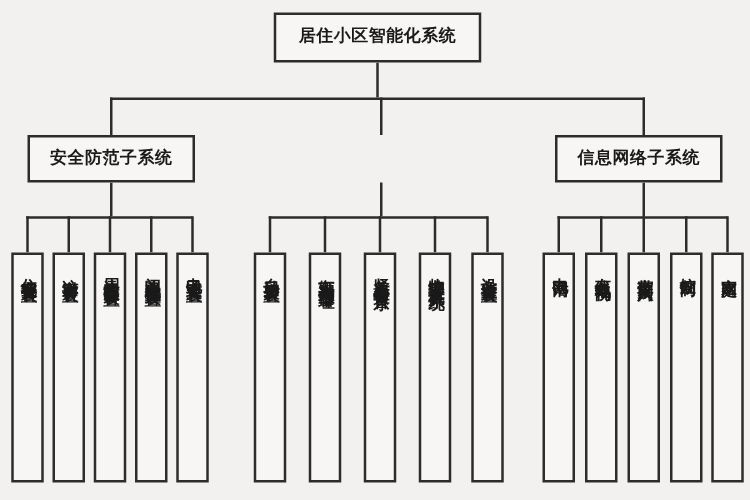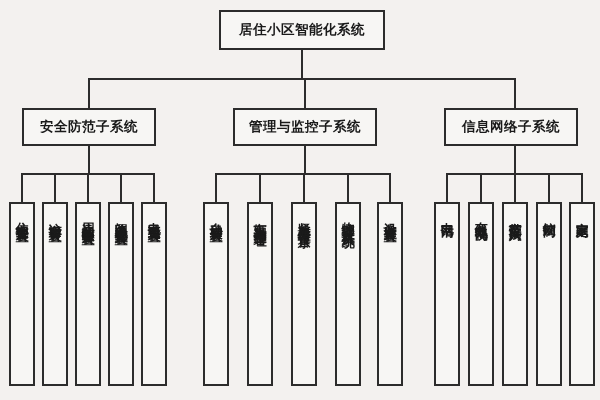--- a/index.html
+++ b/index.html
@@ -120,23 +120,20 @@
   <div class="line line-v" style="left:548px; top:173px; height:29px;"></div>
   <div class="line line-v" style="left:581px; top:173px; height:29px;"></div>
 
   <div class="node node-root">
     <span class="node-label">居住小区智能化系统</span>
   </div>
 
   <div class="node node-sub node-sub-0">
     <span class="node-label">安全防范子系统</span>
   </div>
-  <div class="node node-sub node-sub-1">
-    <span class="node-label">管理与监控子系统</span>
-  </div>
   <div class="node node-sub node-sub-2">
     <span class="node-label">信息网络子系统</span>
   </div>
 
   <div class="node node-leaf" style="left:9px;">
     <span class="leaf-label">住宅报警装置</span>
   </div>
   <div class="node node-leaf" style="left:42px;">
     <span class="leaf-label">访客对讲装置</span>
   </div>

